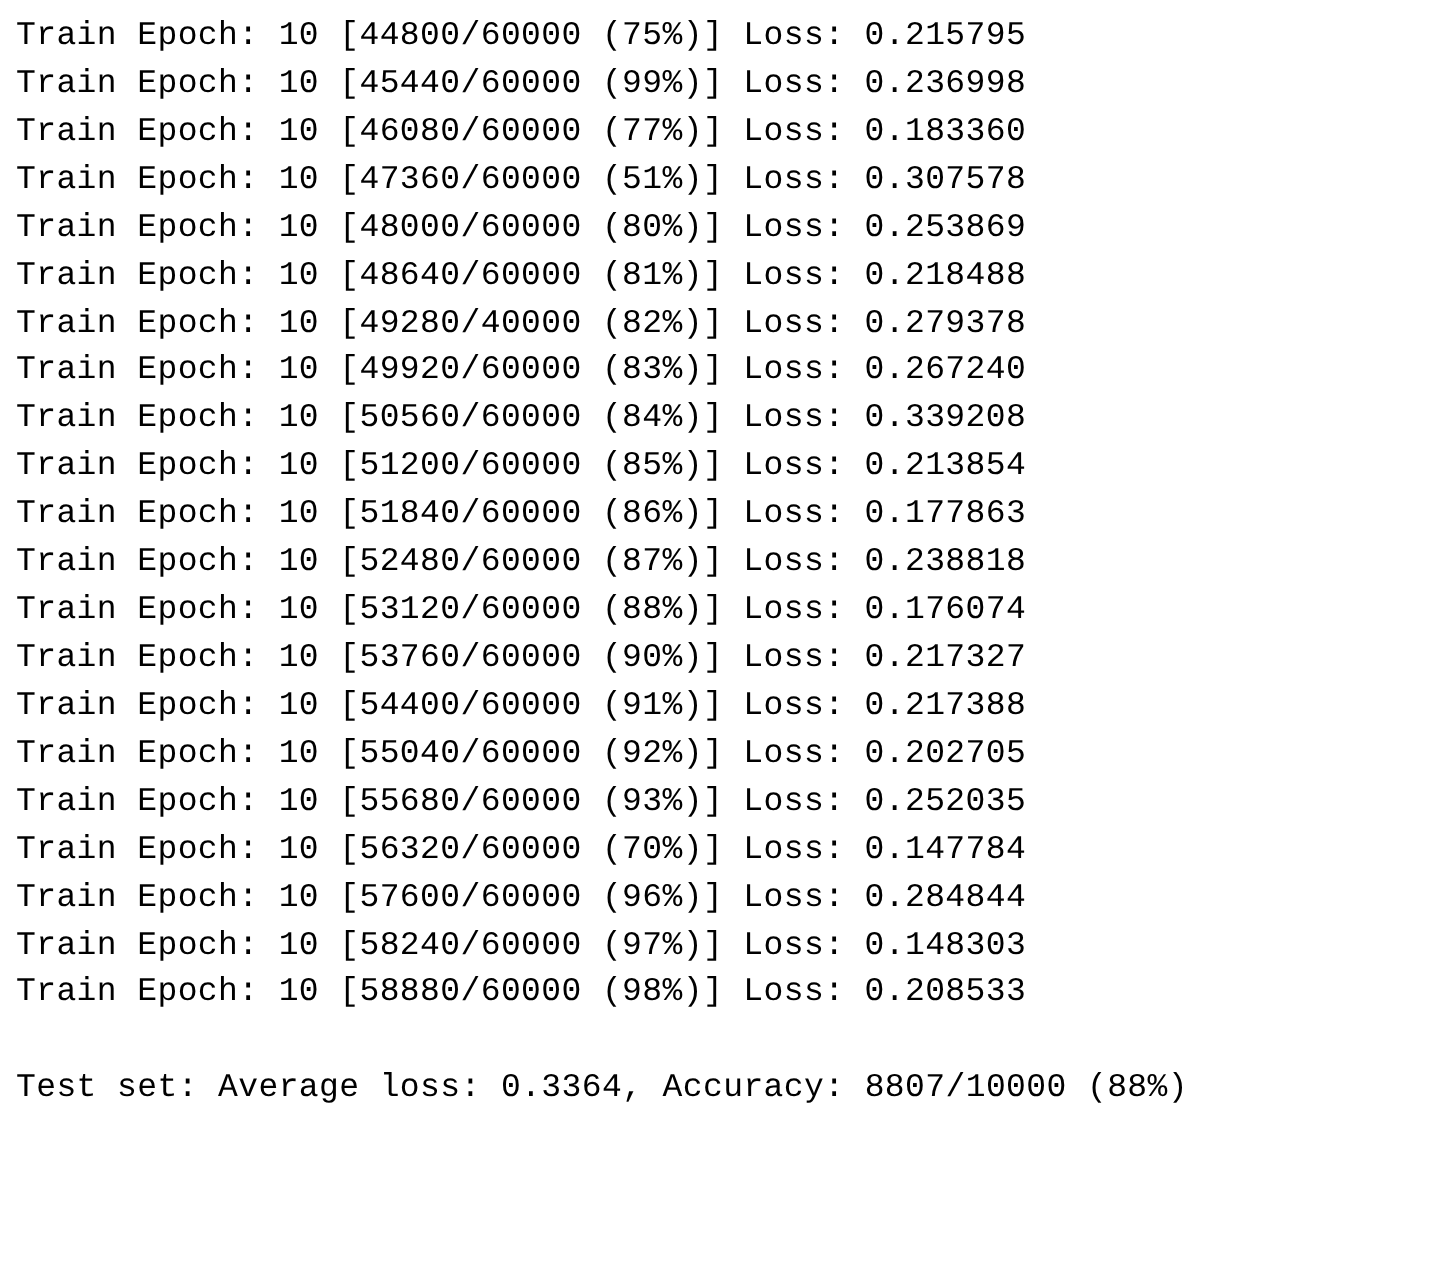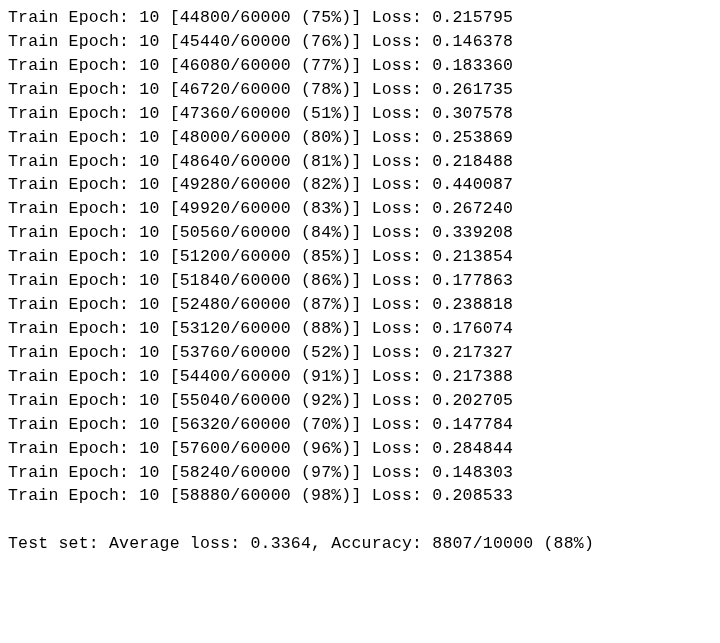--- a/index.html
+++ b/index.html
@@ -31,36 +31,36 @@
     .summary {
       margin-top: 24px;
     }
   </style>
 </head>
 <body>
 
 <div class="content">
   <div id="log-lines">
       <div class="line">Train Epoch: 10 [44800/60000 (75%)]    Loss: 0.215795</div>
-      <div class="line">Train Epoch: 10 [45440/60000 (76%)]    Loss: 0.146378</div>
+      <div class="line">Train Epoch: 10 [45440/60000 (99%)]    Loss: 0.236998</div>
       <div class="line">Train Epoch: 10 [46080/60000 (77%)]    Loss: 0.183360</div>
-      <div class="line">Train Epoch: 10 [46720/60000 (78%)]    Loss: 0.261735</div>
       <div class="line">Train Epoch: 10 [47360/60000 (51%)]    Loss: 0.307578</div>
       <div class="line">Train Epoch: 10 [48000/60000 (80%)]    Loss: 0.253869</div>
       <div class="line">Train Epoch: 10 [48640/60000 (81%)]    Loss: 0.218488</div>
-      <div class="line">Train Epoch: 10 [49280/60000 (82%)]    Loss: 0.440087</div>
+      <div class="line">Train Epoch: 10 [49280/40000 (82%)]    Loss: 0.279378</div>
       <div class="line">Train Epoch: 10 [49920/60000 (83%)]    Loss: 0.267240</div>
       <div class="line">Train Epoch: 10 [50560/60000 (84%)]    Loss: 0.339208</div>
       <div class="line">Train Epoch: 10 [51200/60000 (85%)]    Loss: 0.213854</div>
       <div class="line">Train Epoch: 10 [51840/60000 (86%)]    Loss: 0.177863</div>
       <div class="line">Train Epoch: 10 [52480/60000 (87%)]    Loss: 0.238818</div>
       <div class="line">Train Epoch: 10 [53120/60000 (88%)]    Loss: 0.176074</div>
-      <div class="line">Train Epoch: 10 [53760/60000 (52%)]    Loss: 0.217327</div>
+      <div class="line">Train Epoch: 10 [53760/60000 (90%)]    Loss: 0.217327</div>
       <div class="line">Train Epoch: 10 [54400/60000 (91%)]    Loss: 0.217388</div>
       <div class="line">Train Epoch: 10 [55040/60000 (92%)]    Loss: 0.202705</div>
+      <div class="line">Train Epoch: 10 [55680/60000 (93%)]    Loss: 0.252035</div>
       <div class="line">Train Epoch: 10 [56320/60000 (70%)]    Loss: 0.147784</div>
       <div class="line">Train Epoch: 10 [57600/60000 (96%)]    Loss: 0.284844</div>
       <div class="line">Train Epoch: 10 [58240/60000 (97%)]    Loss: 0.148303</div>
       <div class="line">Train Epoch: 10 [58880/60000 (98%)]    Loss: 0.208533</div>
     </div>
   <div class="line summary">
     <span>Test set: Average loss: </span><span>0.3364</span><span>, Accuracy: </span><span>8807</span>/<span>10000</span> <span>(88%)</span>
   </div>
 </div>
 

